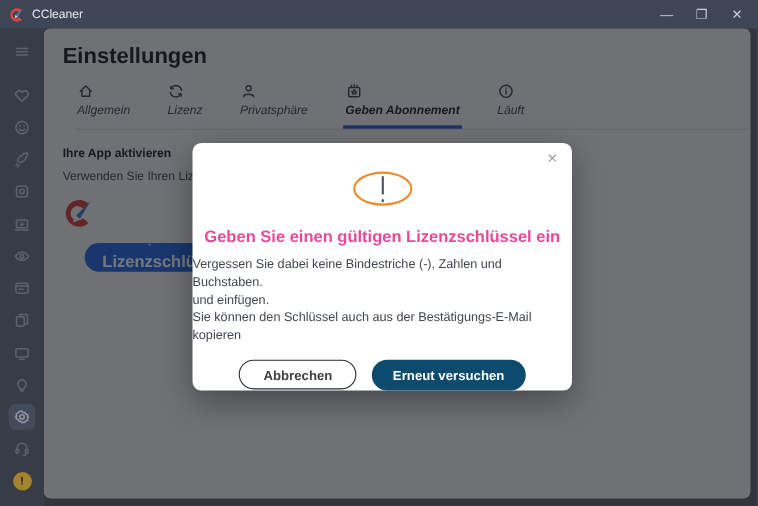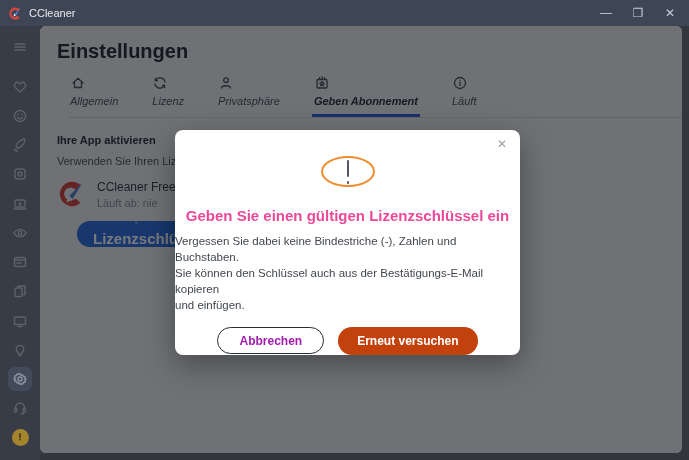--- a/index.html
+++ b/index.html
@@ -76,22 +76,22 @@
   .warn-circle { margin-top:26px; width:54px; height:54px; border:2px solid #ee8c2e; border-radius:50%;
                  display:flex; flex-direction:column; align-items:center; justify-content:center; }
   .warn-bar { width:2px; height:17px; background:#53575e; border-radius:1px; }
   .warn-dot { width:2px; height:3px; background:#53575e; border-radius:1px; margin-top:4px; }
   .modal-title { margin-top:20px; font-size:15px; font-weight:bold; color:#ec4899; text-align:center; }
   .modal-body { margin-top:9px; }
   .modal-body div { font-size:11.5px; color:#41474e; line-height:16px; }
   .modal-actions { display:flex; gap:14px; margin-top:14px; }
   .btn { height:27px; border-radius:15px; font-family:"Liberation Sans", sans-serif;
          font-size:12px; font-weight:bold; display:flex; align-items:center; justify-content:center; }
-  .btn-cancel { background:#fff; border:1.5px solid #272c34; color:#a21caf; padding:0 21px; }
-  .btn-retry { background:#c2410c; border:none; color:#fff; padding:14px 19px; }
+  .btn-cancel { background:#fff; border:1.5px solid #272c34; color:#404040; padding:0 21px; }
+  .btn-retry { background:#0c4a6e; border:none; color:#fff; padding:14px 19px; }
 </style>
 </head>
 <body>
 
 <div class="window">
 
   <div class="titlebar">
     <svg class="logo" viewBox="0 0 32 32">
       <path d="M16 3a13 13 0 1 0 9.1 22.3l-5.4-4.6a7 7 0 1 1 .2-9.3l5.4-4.6A13 13 0 0 0 16 3z" fill="#d6463d"></path>
       <path d="M27 4 L14 17 l3 3 Z" fill="#4e7fd0"></path>
@@ -238,27 +238,20 @@
 
     <div class="section-heading">Ihre App aktivieren</div>
     <div class="section-desc">Verwenden Sie Ihren Lizenz</div>
 
     <div class="license-row">
       <svg class="cc-logo" viewBox="0 0 32 32">
         <path d="M16 3a13 13 0 1 0 9.1 22.3l-5.4-4.6a7 7 0 1 1 .2-9.3l5.4-4.6A13 13 0 0 0 16 3z" fill="#d6463d"></path>
         <path d="M27 4 L13 18 l3.5 3.5 Z" fill="#4e7fd0"></path>
         <path d="M12 17 l5 5 -7 3 z" fill="#f3f4f6"></path>
       </svg>
-      <div class="license-info">
-        <div class="license-line">
-          <span class="product-name">CCleaner Free</span>
-          <span class="status-badge">Ak</span>
-        </div>
-        <div class="expiry">Läuft ab: nie</div>
-      </div>
     </div>
 
     <button class="license-btn">
       <svg viewBox="0 0 12 12">
           <circle cx="5" cy="5" r="3.2"></circle>
           <path d="M7.5 7.5 10.5 10.5"></path>
         </svg>
       <span>Lizenzschlü</span>
     </button>
   </div>
@@ -267,22 +260,22 @@
 
   <div class="modal">
     <span class="modal-close">✕</span>
     <div class="warn-circle">
       <span class="warn-bar"></span>
         <span class="warn-dot"></span>
     </div>
     <div class="modal-title">Geben Sie einen gültigen Lizenzschlüssel ein</div>
     <div class="modal-body">
       <div>Vergessen Sie dabei keine Bindestriche (-), Zahlen und Buchstaben.</div>
+      <div>und einfügen.</div>
       <div>Sie können den Schlüssel auch aus der Bestätigungs-E-Mail kopieren</div>
-      <div>und einfügen.</div>
     </div>
     <div class="modal-actions">
       <button class="btn btn-cancel">Abbrechen</button>
       <button class="btn btn-retry">Erneut versuchen</button>
     </div>
   </div>
 
 </div>
 
 </body></html>

